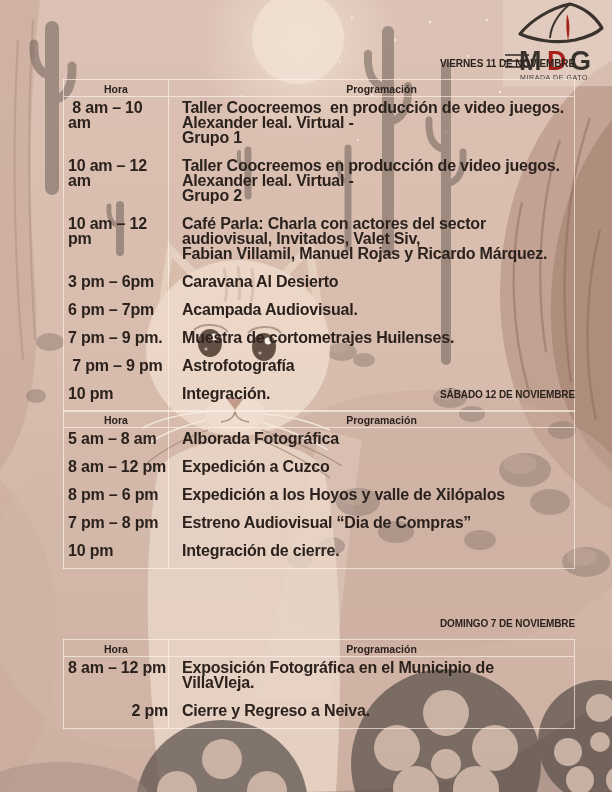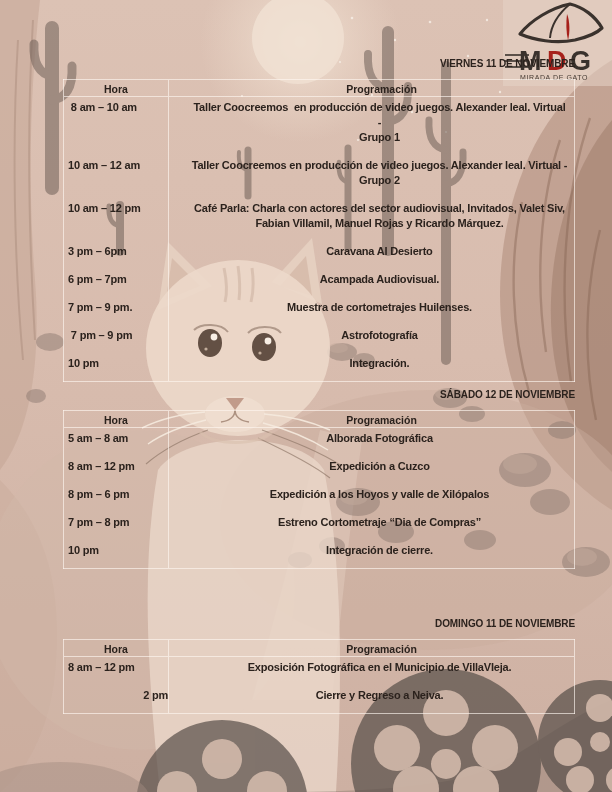--- a/index.html
+++ b/index.html
@@ -29,28 +29,28 @@
     border:1px solid rgba(253,246,240,0.65);
   }
   .sched th {
     font-size:10.5px; font-weight:bold; text-align:center;
     padding:2px 0 1px; height:13px; color:#2b221d;
     border-bottom:1px solid rgba(253,246,240,0.65);
   }
   .sched th.col-time { width:104px;text-align:center; }
   .sched th.col-prog, .sched td.prog { border-left:1px solid rgba(253,246,240,0.65);padding-left:20px; }
   .sched tbody td {
-    vertical-align:top; font-size:11px; font-weight:bold;
+    vertical-align:top; font-size:16px; font-weight:bold;
     line-height:15px; letter-spacing:-0.2px;
     padding:0 0 13px 0; white-space:pre-wrap; color:#2b221d;
   }
   .sched tbody tr:first-child td { padding-top:3px; }
   .sched tbody tr:last-child  td { padding-bottom:10px; }
   .sched td.time { padding-left:4px; }
-  .sched td.prog { padding-left:22px; padding-right:6px;text-align:center; }
+  .sched td.prog { padding-left:13px; padding-right:6px; }
 </style>
 </head>
 <body>
 
 <div class="page">
 
   <svg class="bg" viewBox="0 0 612 792" aria-hidden="true">
     <defs>
       <radialGradient id="moonGlow" cx="50%" cy="50%" r="50%">
         <stop offset="0%" stop-color="#f3e4d7" stop-opacity="0.95"></stop>
@@ -306,32 +306,32 @@
           <tr>
             <td class="time">8 am – 12 pm</td>
             <td class="prog">Expedición a Cuzco</td>
           </tr>
           <tr>
             <td class="time">8 pm – 6 pm</td>
             <td class="prog">Expedición a los Hoyos y valle de Xilópalos</td>
           </tr>
           <tr>
             <td class="time">7 pm – 8 pm</td>
-            <td class="prog">Estreno Cortometraje “Dia de Compras”</td>
+            <td class="prog">Estreno Audiovisual “Dia de Compras”</td>
           </tr>
           <tr>
             <td class="time">10 pm</td>
             <td class="prog">Integración de cierre.</td>
           </tr>
         </tbody>
     </table>
   </div>
 
   <div class="section" id="sec-domingo">
-    <h2>DOMINGO 11 DE NOVIEMBRE</h2>
+    <h2>DOMINGO 7 DE NOVIEMBRE</h2>
     <table class="sched">
       <thead>
         <tr>
           <th class="col-time">Hora</th>
           <th class="col-prog">Programación</th>
         </tr>
       </thead>
       <tbody>
           <tr>
             <td class="time">8 am – 12 pm</td>

